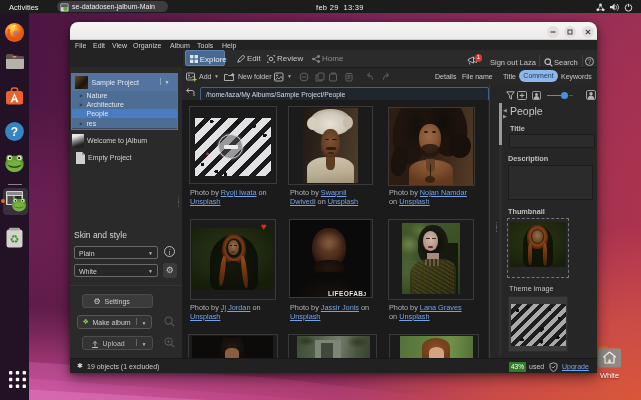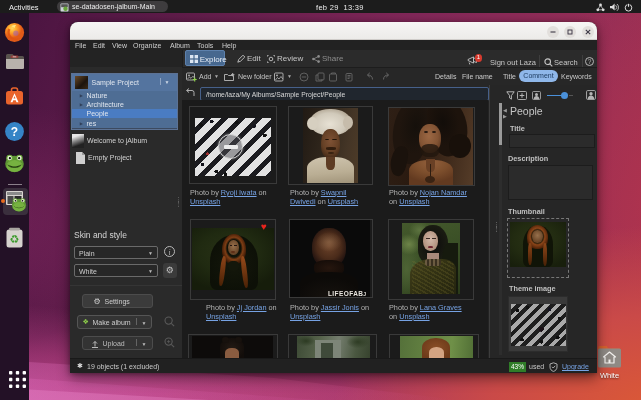--- a/index.html
+++ b/index.html
@@ -245,21 +245,21 @@
           <path d="M0 2V0h2M6 0h2v2M8 6v2H6M2 8H0V6"></path>
           <circle cx="4" cy="4" r="1.8"></circle>
         </svg>
       <span style="position:absolute;left:94px;top:4px">Review</span>
       <svg style="position:absolute;left:129px;top:4.5px" width="8" height="8" viewBox="0 0 8 8" fill="#8d8d8d">
           <circle cx="6.6" cy="1.4" r="1.3"></circle>
           <circle cx="1.4" cy="4" r="1.3"></circle>
           <circle cx="6.6" cy="6.6" r="1.3"></circle>
           <path d="M1.4 4l5.2-2.6M1.4 4l5.2 2.6" stroke="#8d8d8d" stroke-width=".8"></path>
         </svg>
-      <span style="position:absolute;left:139px;top:4px;color:#8d8d8d">Share</span>
+      <span style="position:absolute;left:139px;top:4px;color:#8d8d8d">Home</span>
 
       <svg style="position:absolute;left:284px;top:6px" width="11" height="9" viewBox="0 0 11 9">
           <path d="M1 3.5l5.5-2.6v6.2L1 4.5zM6.5 2.6l3-1.1v5l-3-1.1z" fill="none" stroke="#c2c2c2" stroke-width=".9"></path>
           <path d="M2.2 6.5l.7 2" stroke="#c2c2c2" stroke-width=".9"></path>
         </svg>
       <div style="position:absolute;left:291.5px;top:4.3px;width:7.5px;height:7.5px;border-radius:50%;background:#d63b2f;color:#fff;font-size:5.8px;text-align:center;line-height:7.5px;">1</div>
       <span style="position:absolute;left:307px;top:8px;font-size:7.5px;">Sign out Laza</span>
       <div style="position:absolute;left:356px;top:5px;width:1px;height:12px;background:#3e3e3e"></div>
       <svg style="position:absolute;left:361px;top:7.5px" width="9" height="9" viewBox="0 0 9 9" fill="none" stroke="#c6c6c6" stroke-width="1.1">
           <circle cx="3.7" cy="3.7" r="2.8"></circle>
@@ -498,21 +498,21 @@
         <div class="abs" style="left:24px;top:14.5px;width:3.5px;height:1.5px;background:#3a2a24;"></div>
         <div class="abs" style="left:30px;top:14.5px;width:3.5px;height:1.5px;background:#3a2a24;"></div>
         <div class="abs" style="left:26px;top:22.5px;width:5px;height:2.2px;background:#6e242e;border-radius:40%;"></div>
         <div class="abs" style="left:40px;top:20px;width:16px;height:51px;background:#161a0e;border-radius:40% 0 0 0;"></div>
         <div class="abs" style="left:8px;top:36px;width:46px;height:35px;background:linear-gradient(140deg,#42401c 0%,#343314 40%,#25250f 100%);border-radius:45% 30% 0 0;"></div>
         <div class="abs" style="left:10px;top:38px;width:42px;height:33px;background:repeating-linear-gradient(30deg,rgba(130,120,50,.22) 0 1.5px,rgba(0,0,0,0) 1.5px 3.5px);"></div>
         <div class="abs" style="left:25px;top:30px;width:12px;height:9px;background:#a8897a;border-radius:0 0 40% 40%;"></div>
         <div class="abs" style="left:23px;top:36px;width:16px;height:7px;background:repeating-linear-gradient(90deg,#6a5a40 0 2px,#3a3020 2px 4px);border-radius:30%;"></div>
       </div>
 
-      <div class="cap" style="left:8px;top:202.5px;margin-left:16px;">Photo by <a>Jj Jordan</a> on<br><a>Unsplash</a></div>
+      <div class="cap" style="left:8px;top:202.5px;">Photo by <a>Jj Jordan</a> on<br><a>Unsplash</a></div>
       <div class="cap" style="left:108px;top:202.5px;">Photo by <a>Jassir Jonis</a> on<br><a>Unsplash</a></div>
       <div class="cap" style="left:207px;top:202.5px;">Photo by <a>Lana Graves</a><br>on <a>Unsplash</a></div>
 
       <div class="cell" style="left:5.5px;top:234px;width:90px;height:30px;"></div>
       <div class="cell" style="left:106px;top:234px;width:89px;height:30px;"></div>
       <div class="cell" style="left:207px;top:234px;width:90px;height:30px;"></div>
       <div class="abs" style="left:10px;top:236px;width:81px;height:22px;background:#0d0b0a;">
         <div class="abs" style="left:28px;top:2px;width:24px;height:20px;background:radial-gradient(#231a14,#120d0a 80%);border-radius:45% 45% 0 0;"></div>
         <div class="abs" style="left:33px;top:12px;width:14px;height:10px;background:#8a5c40;border-radius:45% 45% 0 0;"></div>
         <div class="abs" style="left:30px;top:1px;width:7px;height:6px;background:#17110d;border-radius:50%;"></div>
@@ -568,21 +568,21 @@
       <div style="position:absolute;left:18px;top:121.5px;color:#c0c0c0;font-size:7.3px;font-weight:bold;">Thumbnail</div>
       <div style="position:absolute;left:16.5px;top:132.5px;width:62px;height:60px;border:1px dashed #777;"></div>
       <div class="abs" style="left:20px;top:136.5px;width:56px;height:45px;background:radial-gradient(40px 30px at 45% 40%, #2a3416 0%, #222b11 55%, #181f0c 100%);overflow:hidden;">
         <div class="abs" style="left:13px;top:4px;width:30px;height:41px;background:#101407;border-radius:45% 45% 16% 16%;"></div>
         <div class="abs" style="left:17px;top:3px;width:21px;height:24px;border-radius:50% 50% 42% 42%;background:radial-gradient(58% 58% at 50% 48%, rgba(0,0,0,0) 44%, #8a4418 60%, #4e2208 88%);"></div>
         <div class="abs" style="left:21.5px;top:8px;width:11px;height:13px;background:radial-gradient(60% 55% at 50% 42%,#96704c,#6a4628 88%);border-radius:48%;"></div>
         <div class="abs" style="left:18px;top:21px;width:4px;height:22px;background:linear-gradient(#8a4418,#482106);border-radius:40%;"></div>
         <div class="abs" style="left:33px;top:21px;width:4px;height:23px;background:linear-gradient(#8e4719,#482106);border-radius:40%;"></div>
       </div>
 
-      <div style="position:absolute;left:19px;top:199px;color:#c0c0c0;font-size:7.3px;font-weight:bold;">Theme image</div>
+      <div style="position:absolute;left:19px;top:199px;color:#c0c0c0;font-size:7.3px;font-weight:normal;">Theme image</div>
       <div style="position:absolute;left:18px;top:210.5px;width:60px;height:56px;background:#3a3a3a;border:1px solid #2c2c2c;"></div>
       <div class="abs" style="left:21px;top:219px;width:55px;height:42px;background:repeating-linear-gradient(135deg,#a9a9a9 0 4px,#1e1e1e 4px 8px);">
         <div class="abs" style="left:0;top:0;right:0;bottom:0;background:
           radial-gradient(3px 3px at 12% 15%, #101010 60%, transparent 62%),
           radial-gradient(3px 3px at 30% 8%, #101010 60%, transparent 62%),
           radial-gradient(3px 3px at 70% 12%, #141420 60%, transparent 62%),
           radial-gradient(3px 3px at 20% 85%, #101010 60%, transparent 62%),
           radial-gradient(4px 4px at 55% 60%, #1a1016 60%, transparent 62%),
           radial-gradient(3px 3px at 55% 90%, #101010 60%, transparent 62%),
           radial-gradient(3px 3px at 85% 80%, #101010 60%, transparent 62%),

